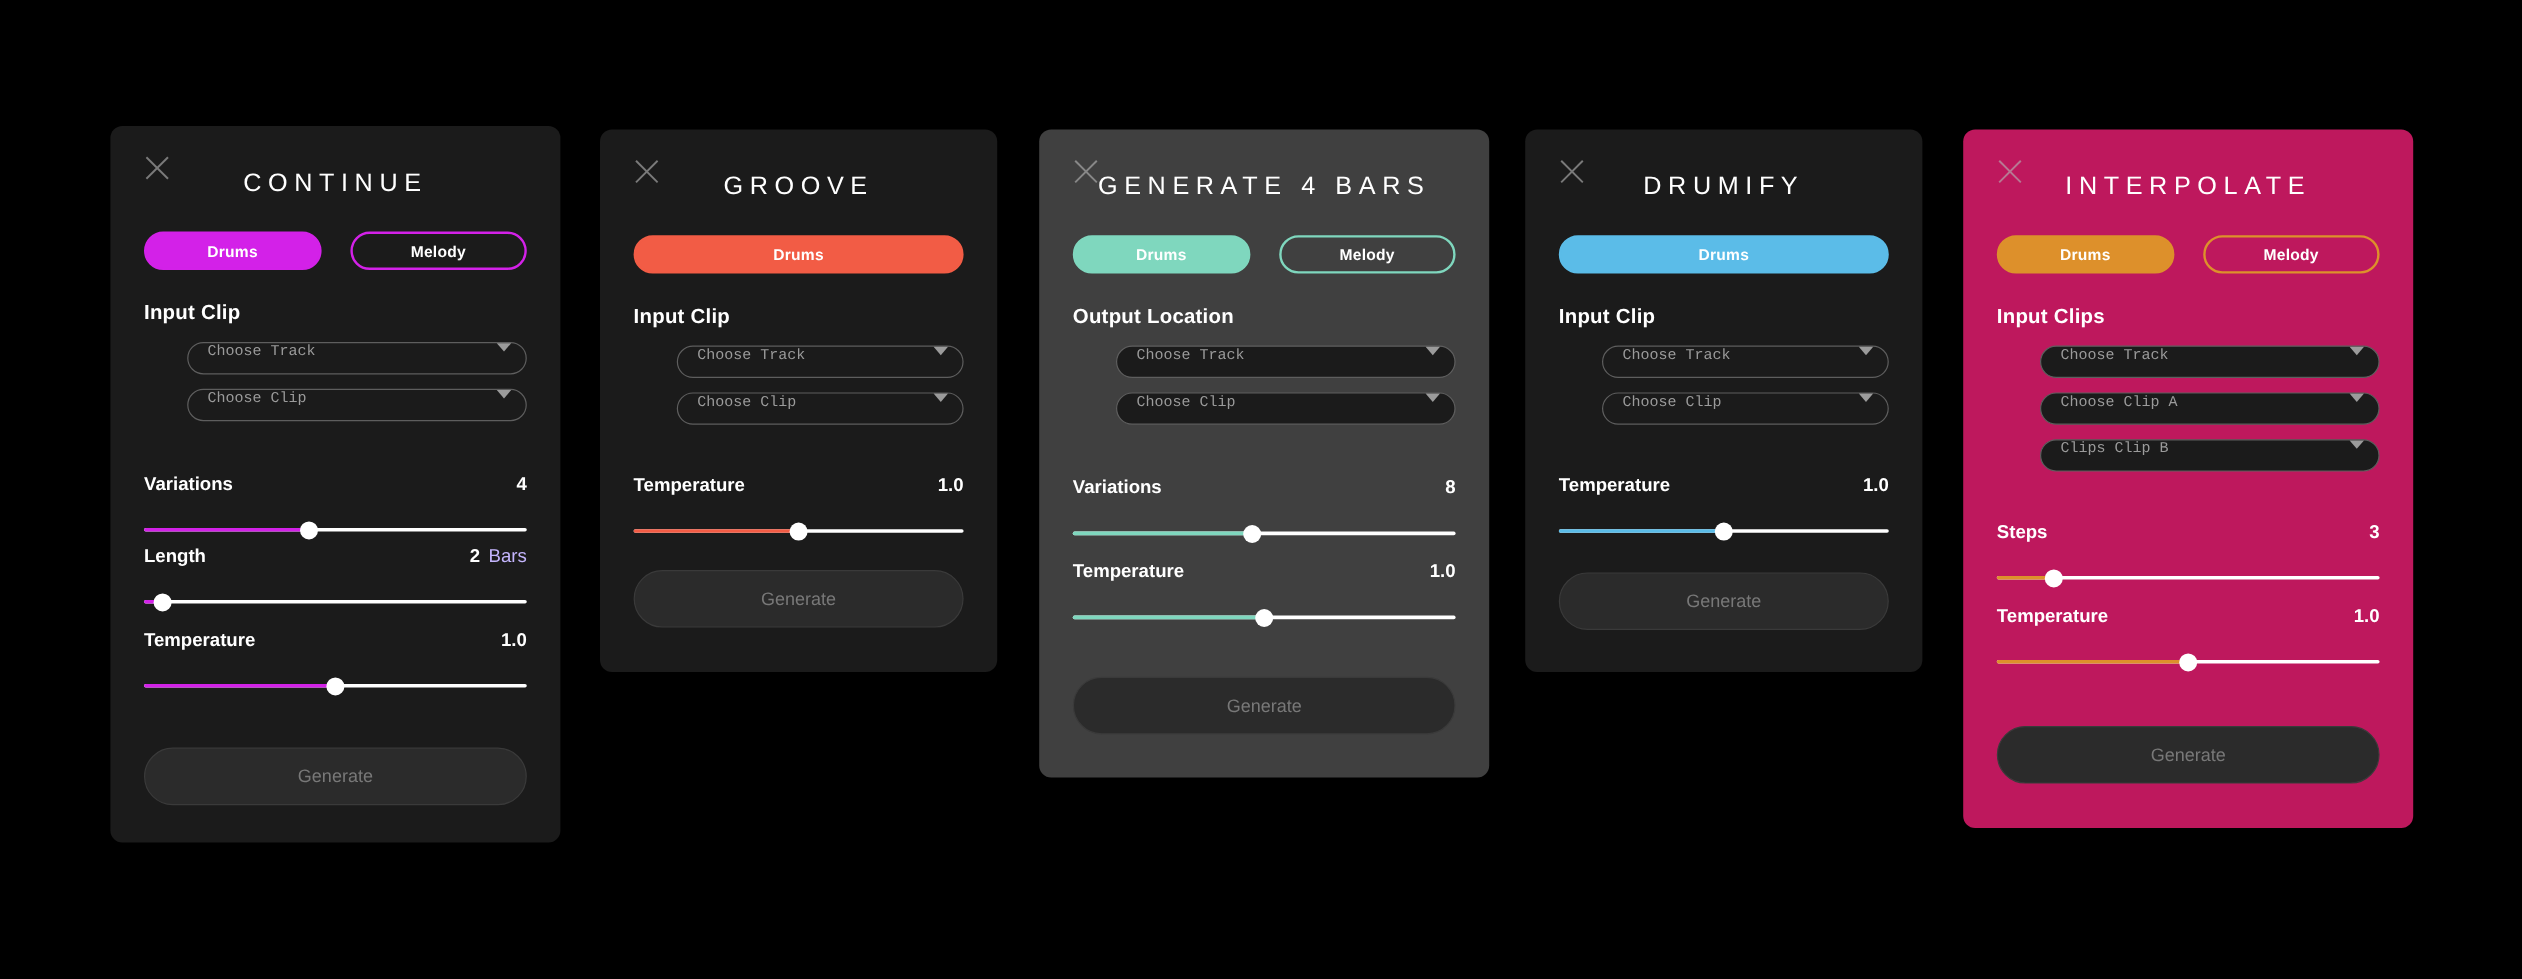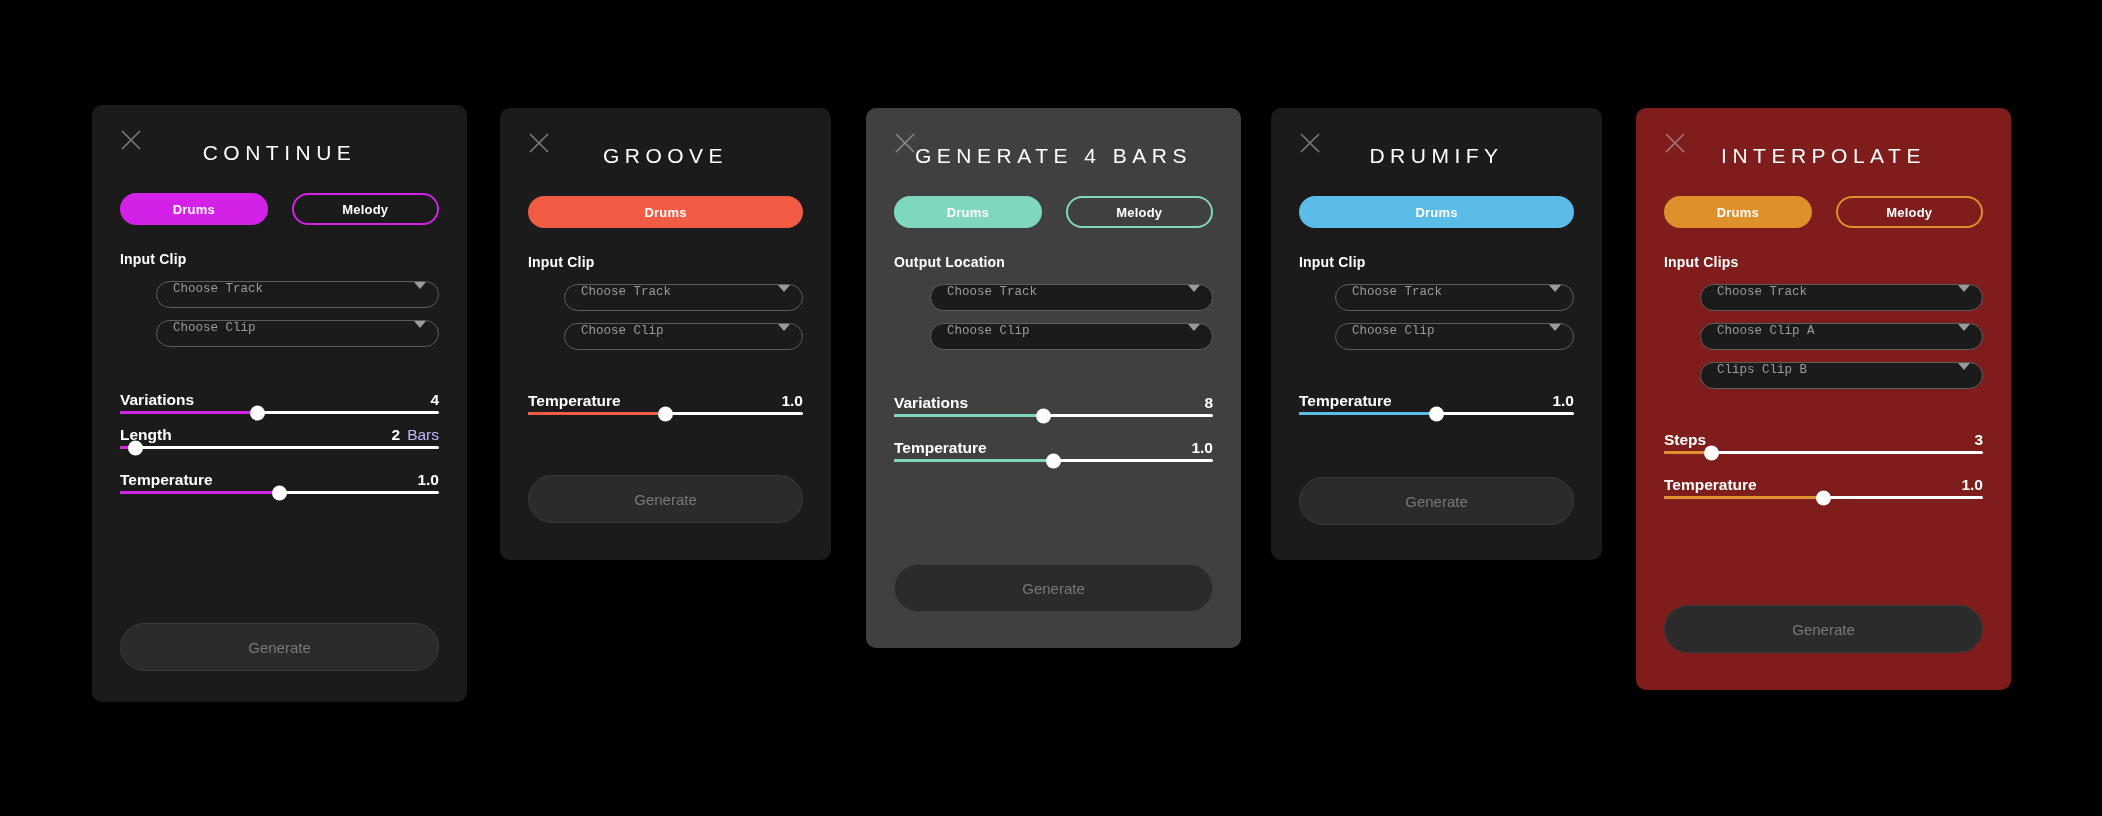--- a/index.html
+++ b/index.html
@@ -55,21 +55,21 @@
     font-weight: 700;
     color: #ffffff;
     cursor: pointer;
     border: 2px solid transparent;
     letter-spacing: .2px;
   }
   .mode-btn.outline { background: transparent; }
 
   .section-label {
     color: #ffffff;
-    font-size: 14px;
+    font-size: 17px;
     font-weight: 700;
     padding: 26px 28px 0 28px;
     letter-spacing: .2px;
   }
 
   .select-wrap { padding: 14px 28px 0 28px; }
   .select-wrap + .select-wrap { padding-top: 12px; }
   .select {
     margin-left: 36px;
     height: 27px;
@@ -91,21 +91,21 @@
     border-left: 6px solid transparent;
     border-right: 6px solid transparent;
     border-top: 7px solid #9b9b9b;
   }
 
   .slider-block { padding: 0 28px; }
   .slider-head {
     display: flex;
     align-items: baseline;
     justify-content: space-between;
-    padding-bottom: 2px;
+    padding-bottom: 27px;
   }
   .slider-name {
     color: #ffffff;
     font-size: 15.5px;
     font-weight: 700;
   }
   .slider-val {
     color: #ffffff;
     font-size: 15.5px;
     font-weight: 700;
@@ -325,21 +325,21 @@
           <span class="slider-name">Temperature</span>
           <span><span class="slider-val">1.0</span></span>
         </div>
         <div class="track">
           <div class="fill" style="width: 50%; background: rgb(91, 188, 232);"></div>
           <div class="knob" style="left: 50%;"></div>
         </div>
       </div>
       <div class="generate-btn" style="position: absolute; left: 28px; right: 28px; margin: 0px; top: 369px;">Generate</div>
     </div>
-    <div class="panel" style="left: 1636px; top: 108px; width: 375px; height: 582px; background: #7f1d1d;">
+    <div class="panel" style="left: 1636px; top: 108px; width: 375px; height: 582px; background: #be185d;">
       <div class="close-icon">
         <svg width="22" height="22" viewBox="0 0 22 22">
           <line x1="2" y1="2" x2="20" y2="20" stroke="#b4b4b4" stroke-width="1.6"></line>
           <line x1="20" y1="2" x2="2" y2="20" stroke="#b4b4b4" stroke-width="1.6"></line>
         </svg>
       </div>
       <div class="panel-title">INTERPOLATE</div>
       <div class="mode-row">
         <div class="mode-btn" style="background: rgb(221, 144, 43); border-color: rgb(221, 144, 43);">Drums</div>
         <div class="mode-btn outline" style="border-color: rgb(221, 144, 43); background: transparent;">Melody</div>

